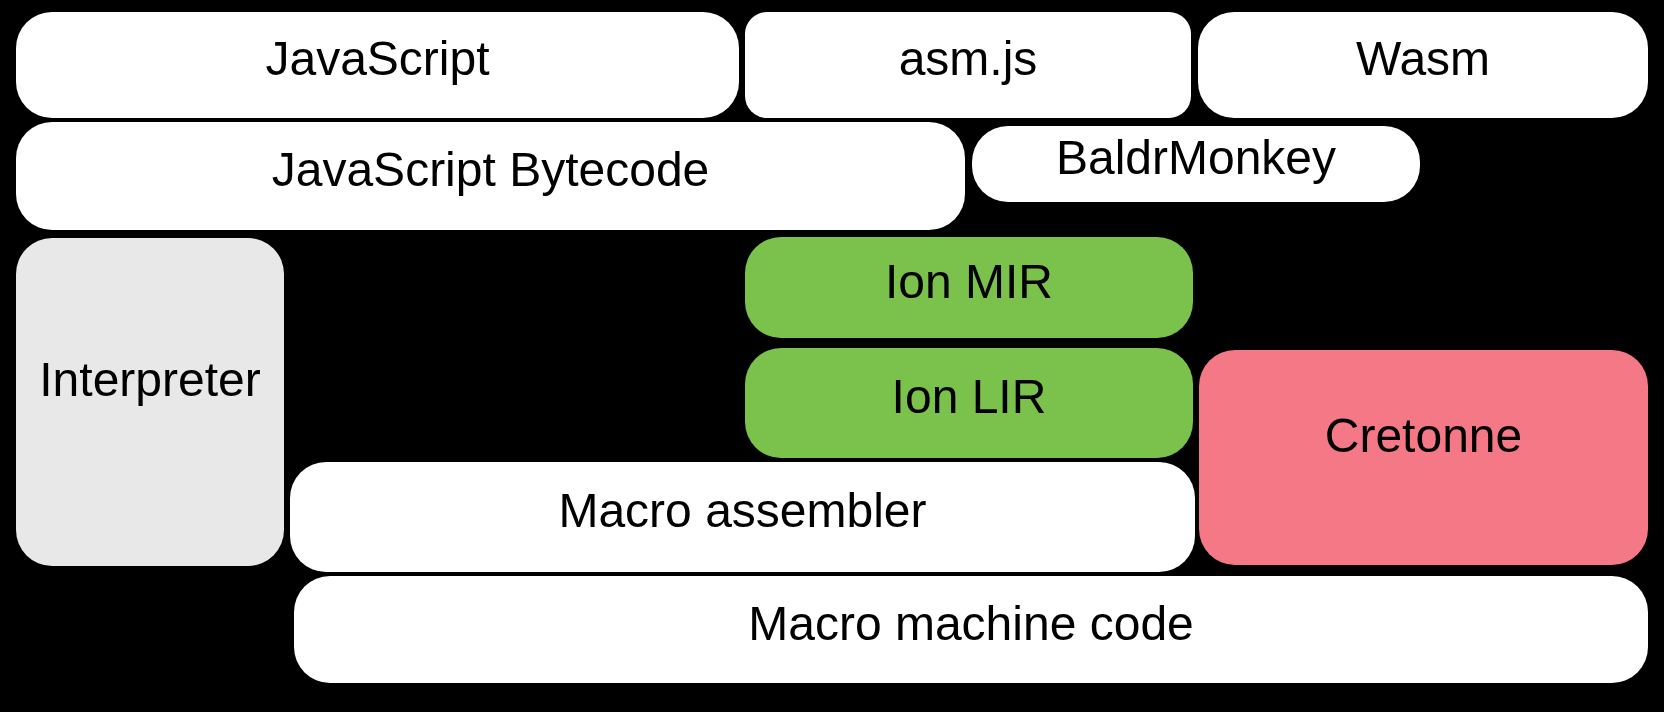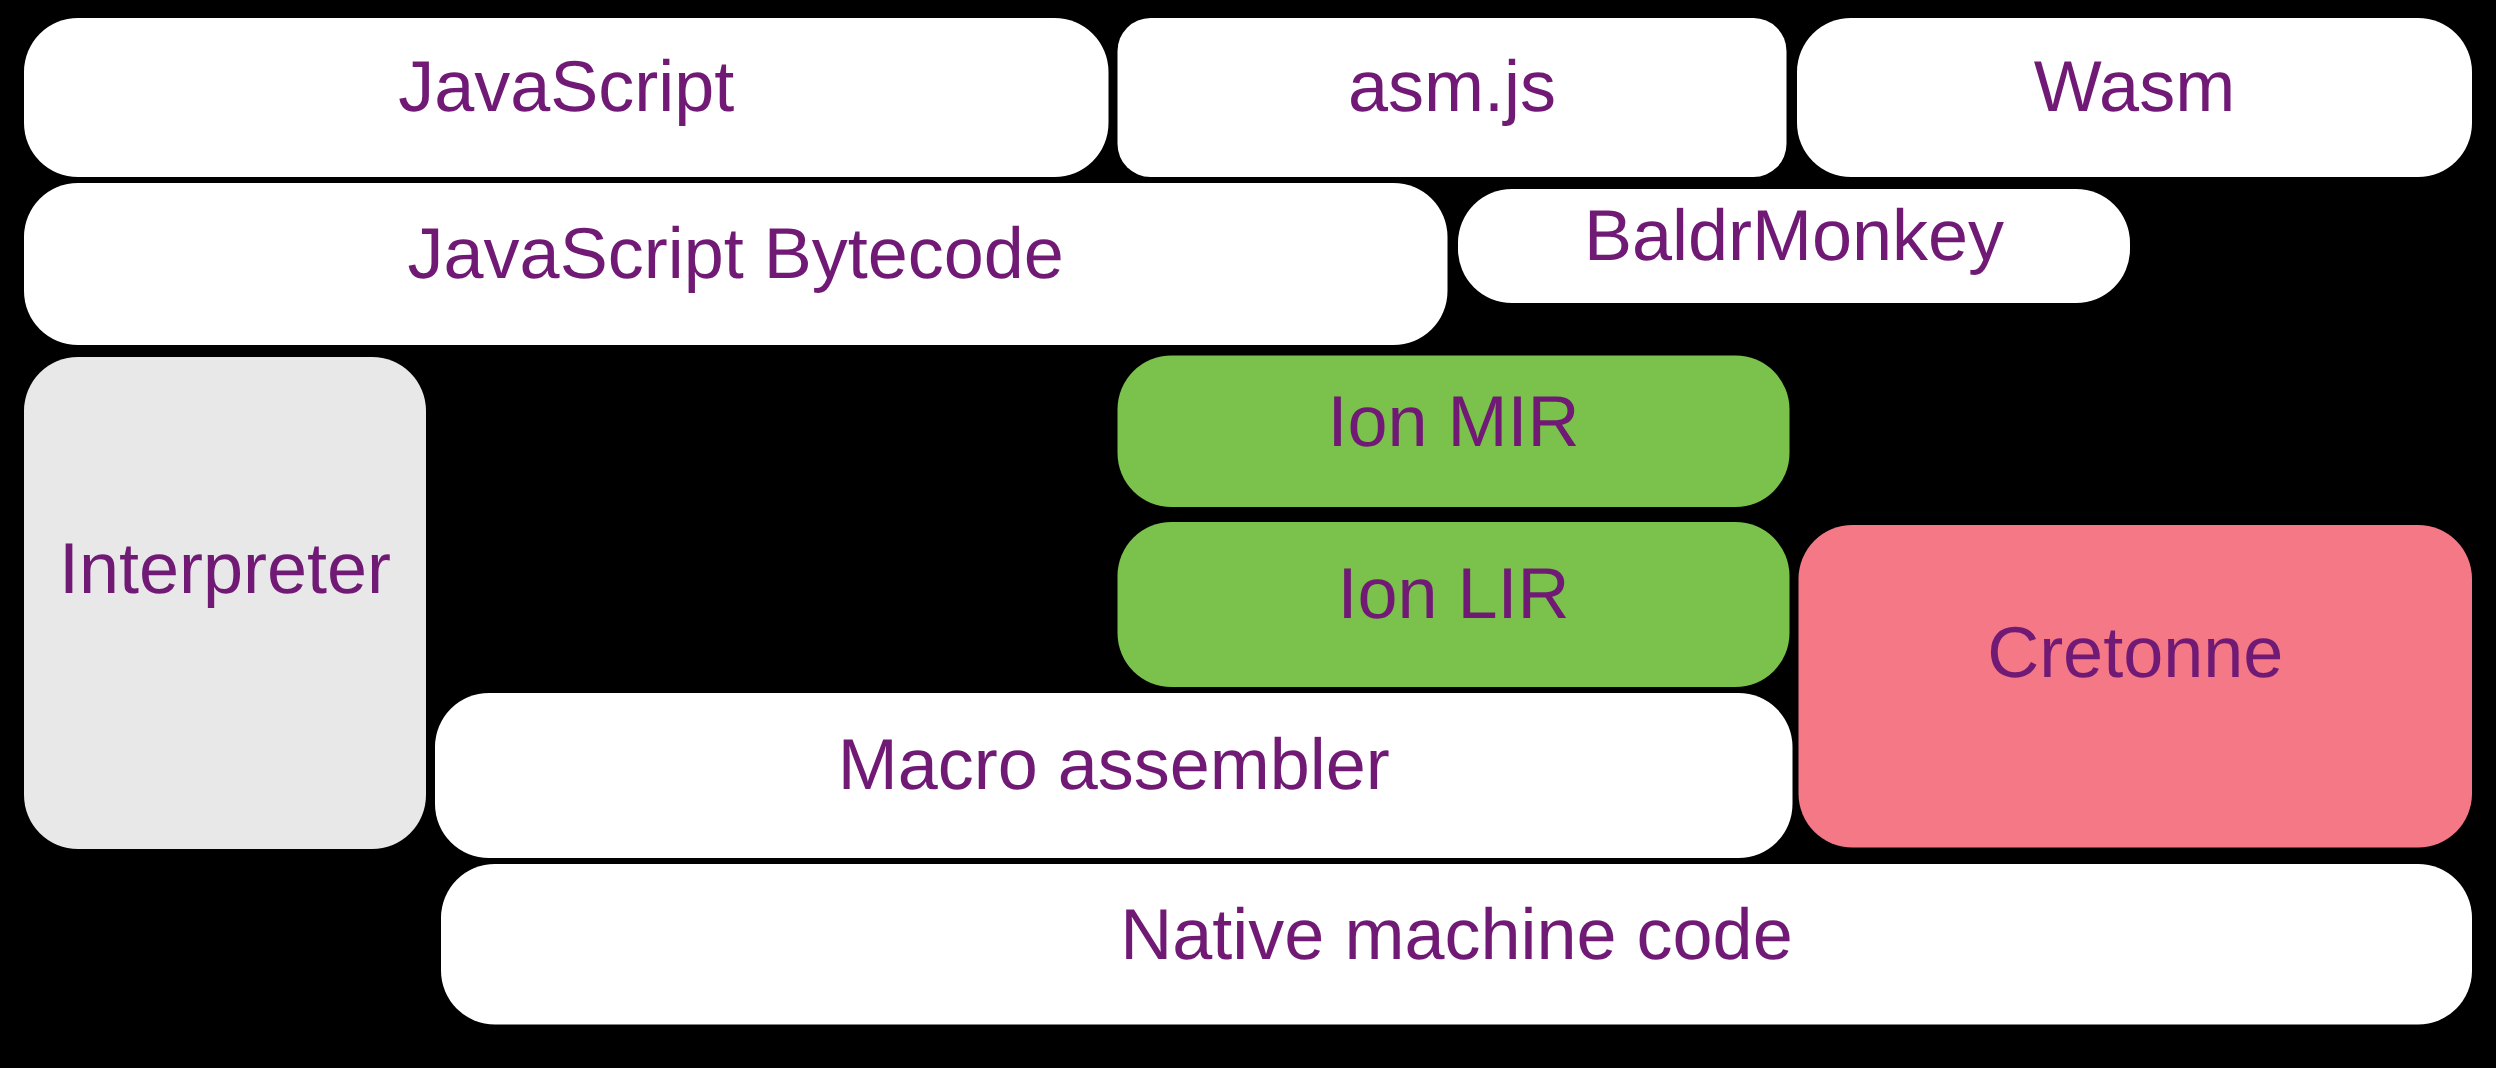--- a/index.html
+++ b/index.html
@@ -16,21 +16,21 @@
     font-family: "Liberation Sans", sans-serif;
   }
   .box {
     position: absolute;
     background: #ffffff;
     border-radius: 36px;
     display: flex;
     align-items: center;
     justify-content: center;
     text-align: center;
-    color: #701a75;
+    color: #000000;
     font-size: 48px;
     line-height: 54px;
     font-weight: 400;
   }
   .label { padding-bottom: 12px; }
   
   .raise .label { padding-bottom: 44px; }
   .wrap-narrow .label { max-width: 260px; padding-bottom: 20px; }
 
   
@@ -87,16 +87,16 @@
 
   <div class="box raise" id="box-cretonne" style="background: rgb(245, 120, 135);">
     <span class="label">Cretonne</span>
   </div>
 
   <div class="box" id="box-macro-assembler" style="background: rgb(255, 255, 255);">
     <span class="label">Macro assembler</span>
   </div>
 
   <div class="box" id="box-native" style="background: rgb(255, 255, 255);">
-    <span class="label">Native machine code</span>
+    <span class="label">Macro machine code</span>
   </div>
 
 </div>
 
 </body></html>

